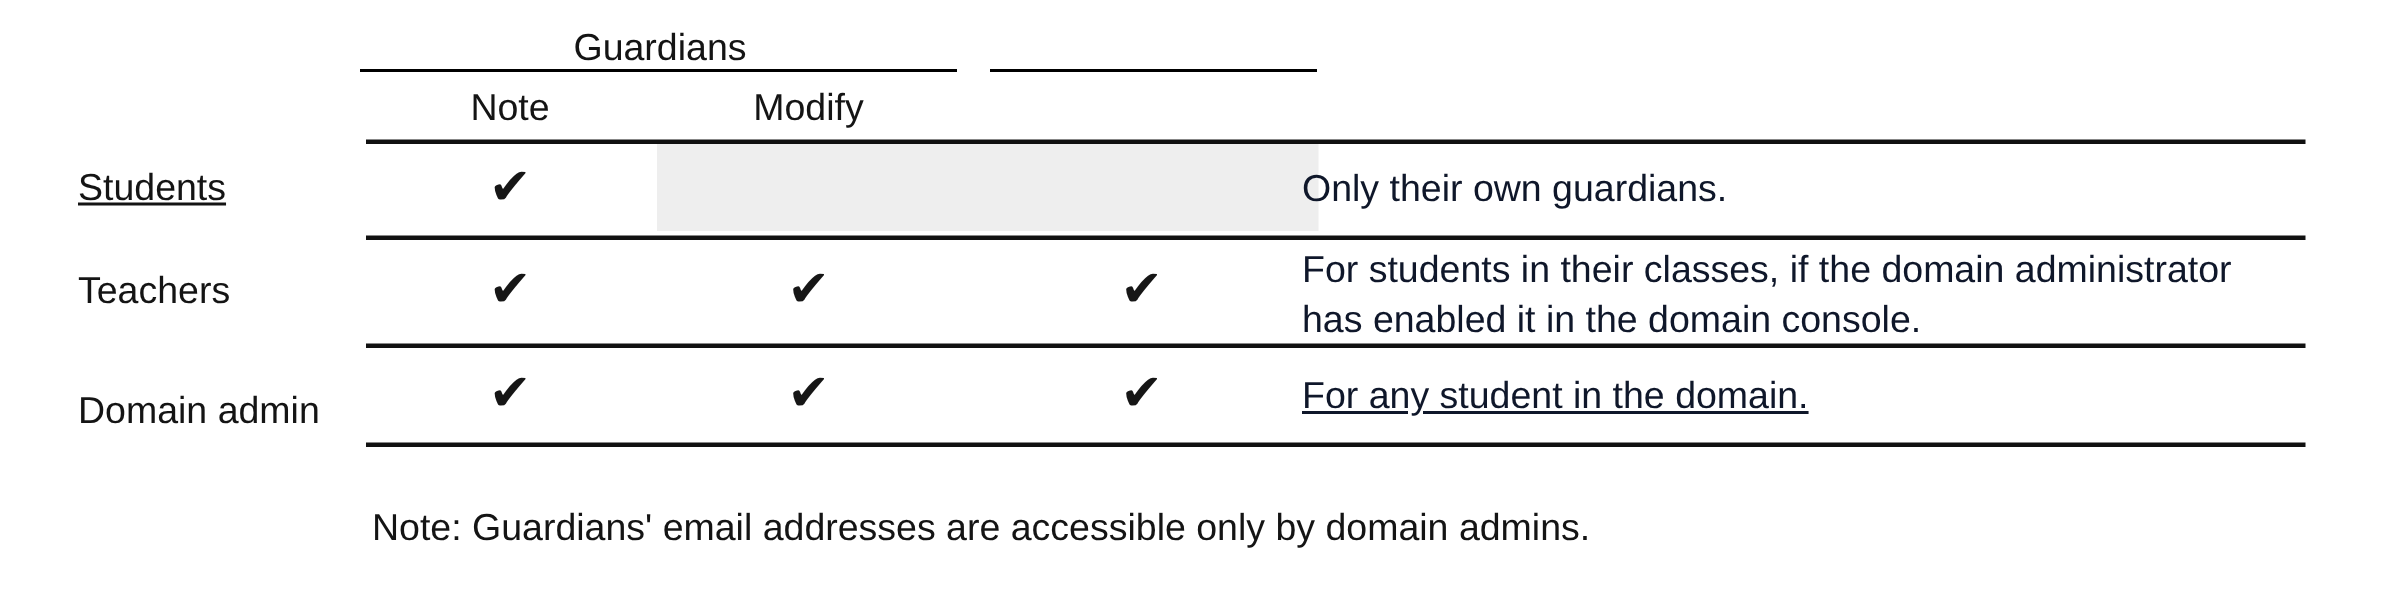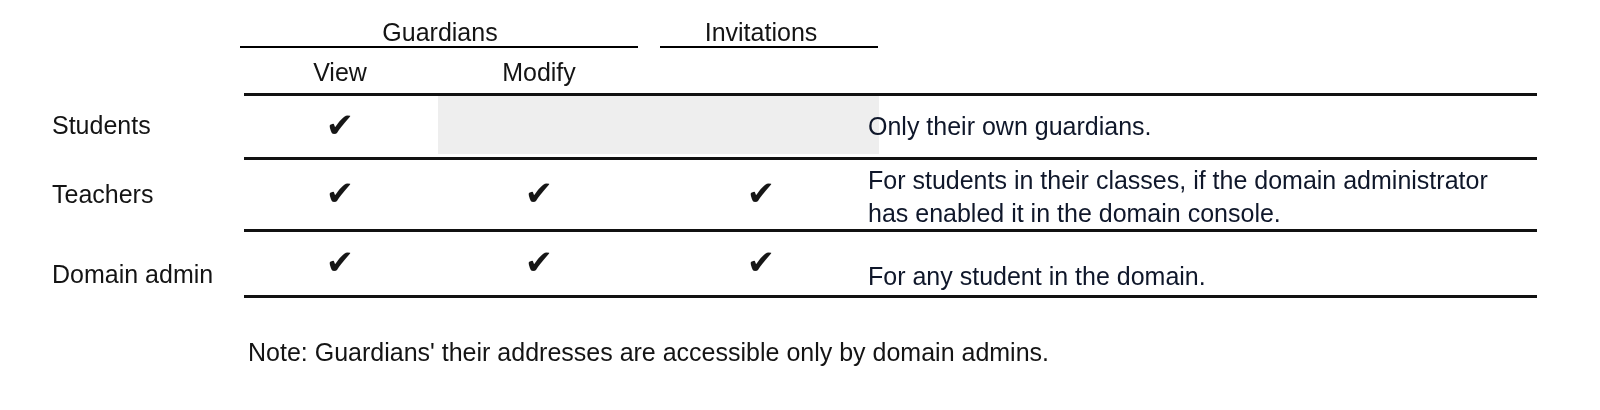--- a/index.html
+++ b/index.html
@@ -111,40 +111,39 @@
     white-space: pre;
   }
 </style>
 </head>
 <body>
 
 <div class="sheet">
 
   <div class="txt center grp-label" style="left:440px;">Guardians</div>
 
-  <div class="txt center grp-label" style="left:761px;">Invitations</div>
 
   <div class="grp-rule" style="left:240px; width:398px;"></div>
 
   <div class="grp-rule" style="left:660px; width:218px;"></div>
 
-  <div class="txt center col-head" style="left:340px;">View</div>
+  <div class="txt center col-head" style="left:340px;">Note</div>
 
   <div class="txt center col-head" style="left:539px;">Modify</div>
 
 
   <div class="rule" style="top:93px;"></div>
   <div class="rule" style="top:157px;"></div>
   <div class="rule" style="top:229px;"></div>
   <div class="rule" style="top:295px;"></div>
 
   <div class="shade" style="left:438px; top:96px; width:441px; height:58px;"></div>
 
   <div>
-    <div class="row-label" style="top:111px;">Students</div>
+    <div class="row-label" style="top:111px;text-decoration:underline;">Students</div>
 
     <div class="check" style="left:340px; top:108px;">✔</div>
 
     <div class="desc" style="top:110px;">Only their own guardians.</div>
   </div>
 
   <div>
     <div class="row-label" style="top:180px;">Teachers</div>
 
     <div class="check" style="left:340px; top:176px;">✔</div>
@@ -159,18 +158,18 @@
 
   <div>
     <div class="row-label" style="top:248px;margin-top:12px;">Domain admin</div>
 
     <div class="check" style="left:340px; top:245px;">✔</div>
 
     <div class="check" style="left:539px; top:245px;">✔</div>
 
     <div class="check" style="left:761px; top:245px;">✔</div>
 
-    <div class="desc" style="top:260px;">For any student in the domain.</div>
+    <div class="desc" style="top:248px;text-decoration:underline;">For any student in the domain.</div>
   </div>
 
-  <div class="note">Note: Guardians' their addresses are accessible only by domain admins.</div>
+  <div class="note">Note: Guardians' email addresses are accessible only by domain admins.</div>
 
 </div>
 
 </body></html>

